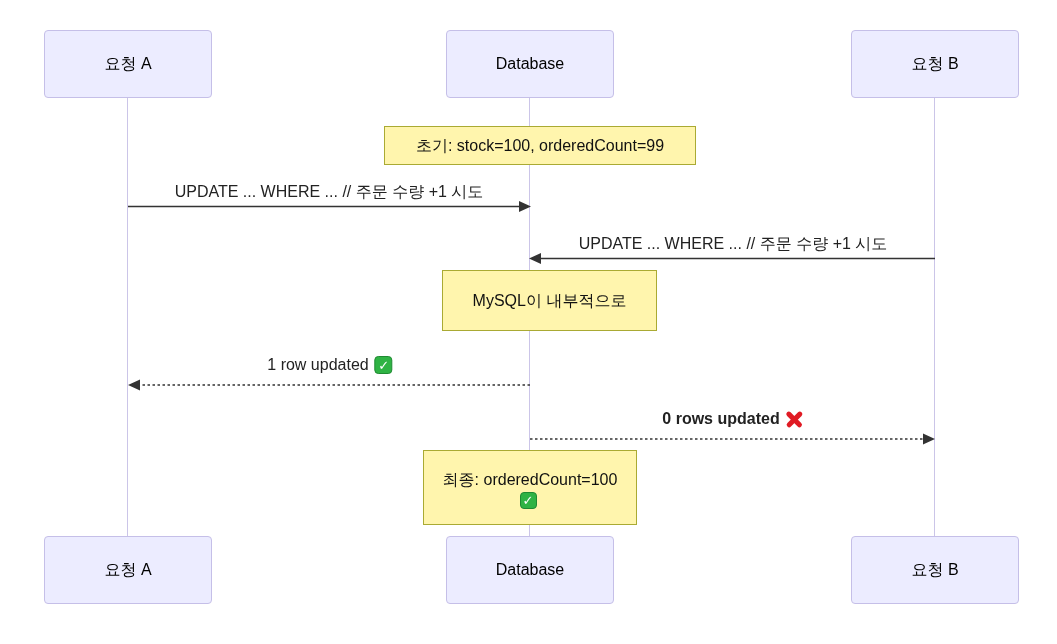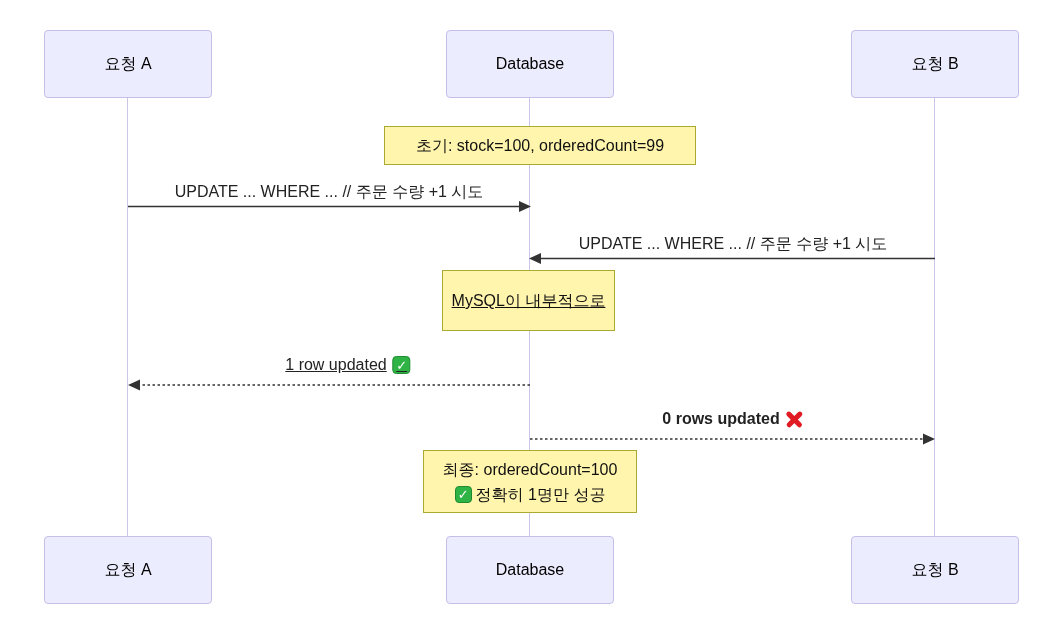--- a/index.html
+++ b/index.html
@@ -147,42 +147,41 @@
   </div>
 
   <div class="msg-label" style="left:329px; top:182px;">
     <span>UPDATE ... WHERE ... // 주문 수량 +1 시도</span>
   </div>
 
   <div class="msg-label" style="left:733px; top:234px;">
     <span>UPDATE ... WHERE ... // 주문 수량 +1 시도</span>
   </div>
 
-  <div class="note" style="left:442px; top:270px; width:173px; height:61px;text-decoration:underline;">
+  <div class="note" style="left:442px; top:270px; width:215px; height:61px;">
     <span class="note-line">MySQL이 내부적으로</span>
   </div>
 
-  <div class="msg-label" style="left:348px; top:356px;text-decoration:underline;">
+  <div class="msg-label" style="left:330px; top:356px;">
     <span>1 row updated</span>
     <span class="check-badge">
         <span>✓</span>
       </span>
   </div>
 
   <div class="msg-label" style="left:733px; top:410px;font-weight:bold;">
     <span>0 rows updated</span>
     <span class="cross-icon">
         <i class="b1"></i>
         <i class="b2"></i>
       </span>
   </div>
 
-  <div class="note" style="left:423px; top:450px; width:214px; height:63px;">
+  <div class="note" style="left:423px; top:450px; width:214px; height:75px;">
     <span class="note-line">최종: orderedCount=100</span>
     <span class="note-line note-line-with-icon">
       <span class="check-badge">
           <span>✓</span>
         </span>
-      <span>정확히 1명만 성공</span>
     </span>
   </div>
 
 </div>
 
 </body></html>

